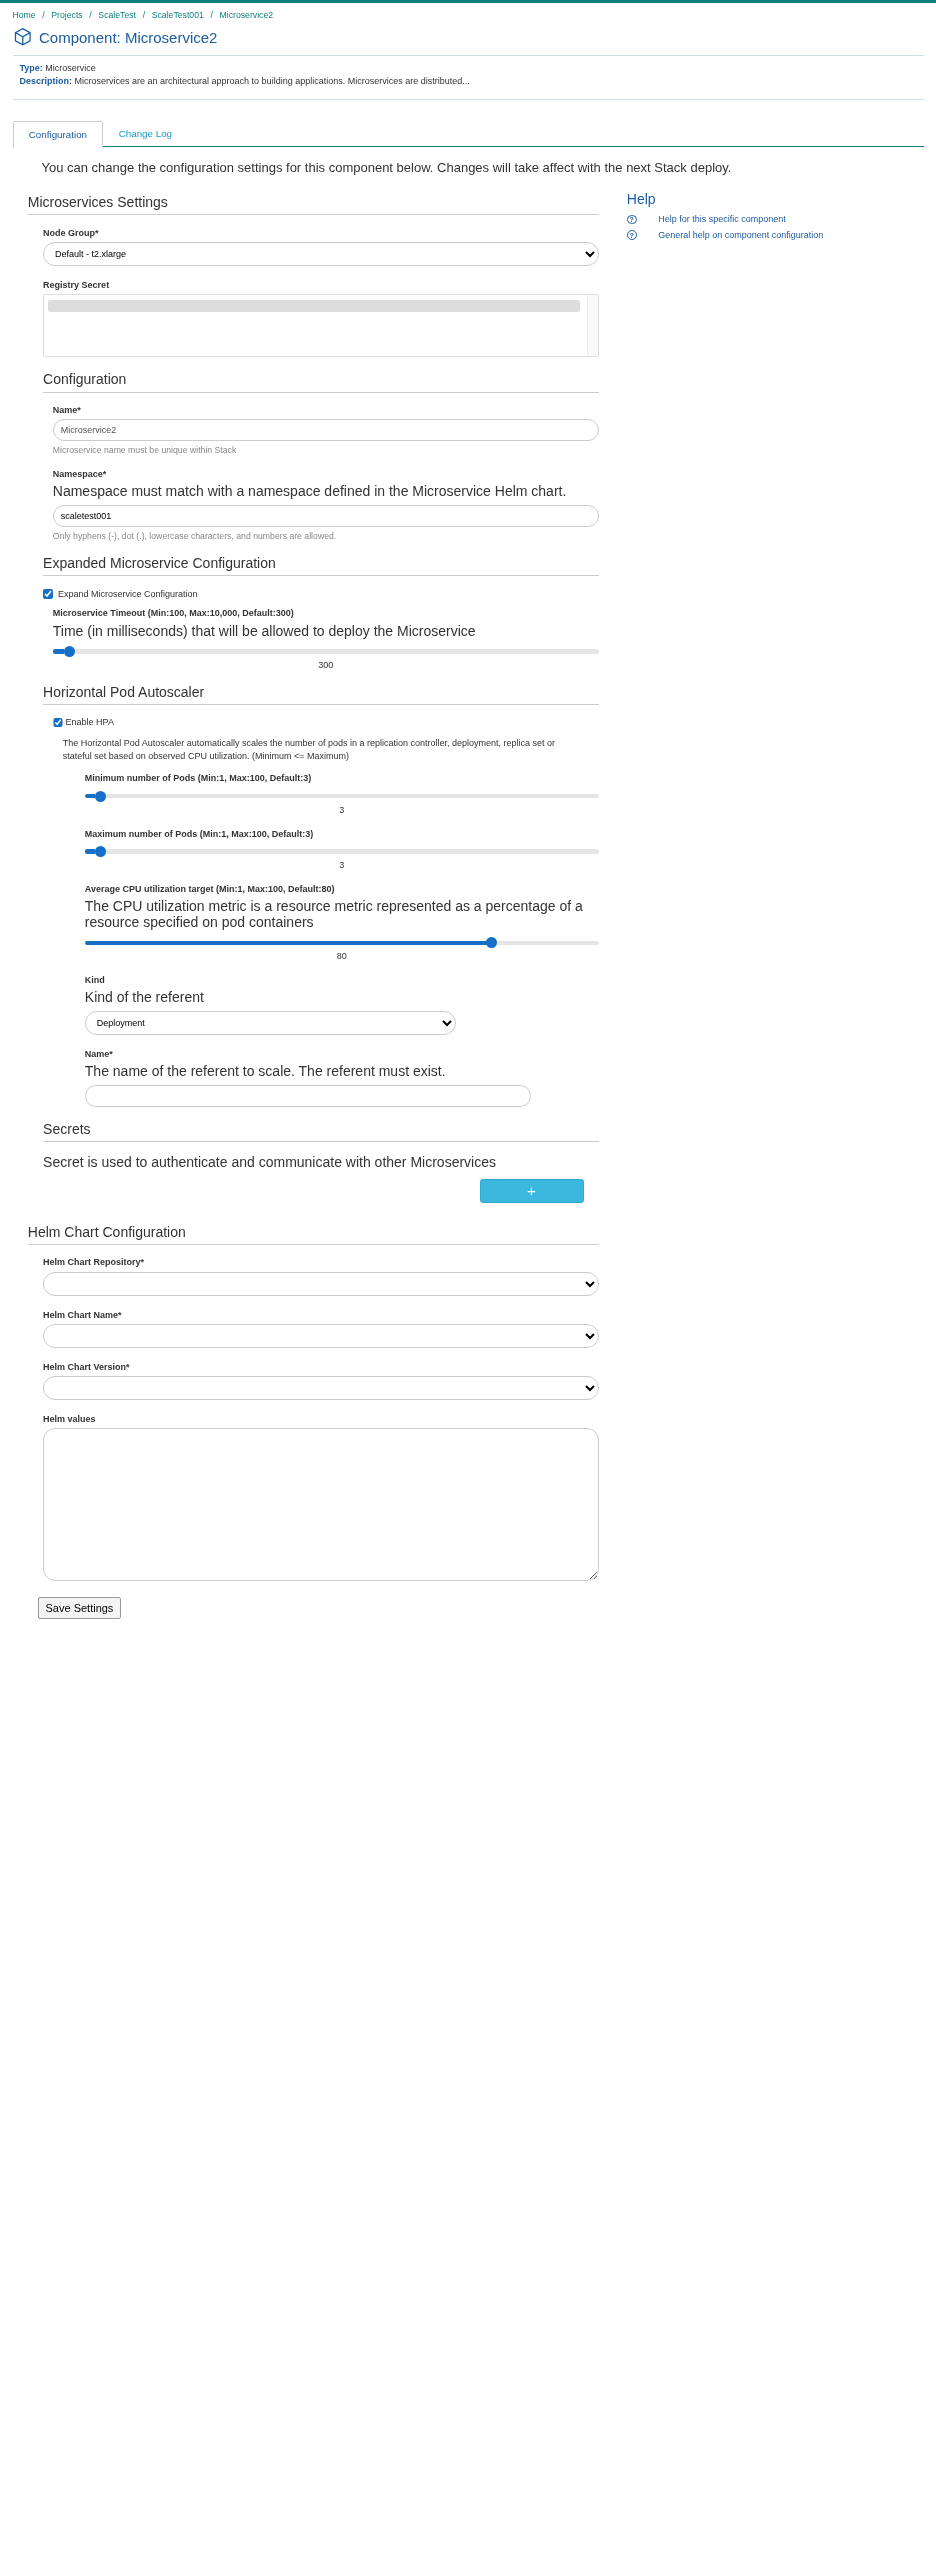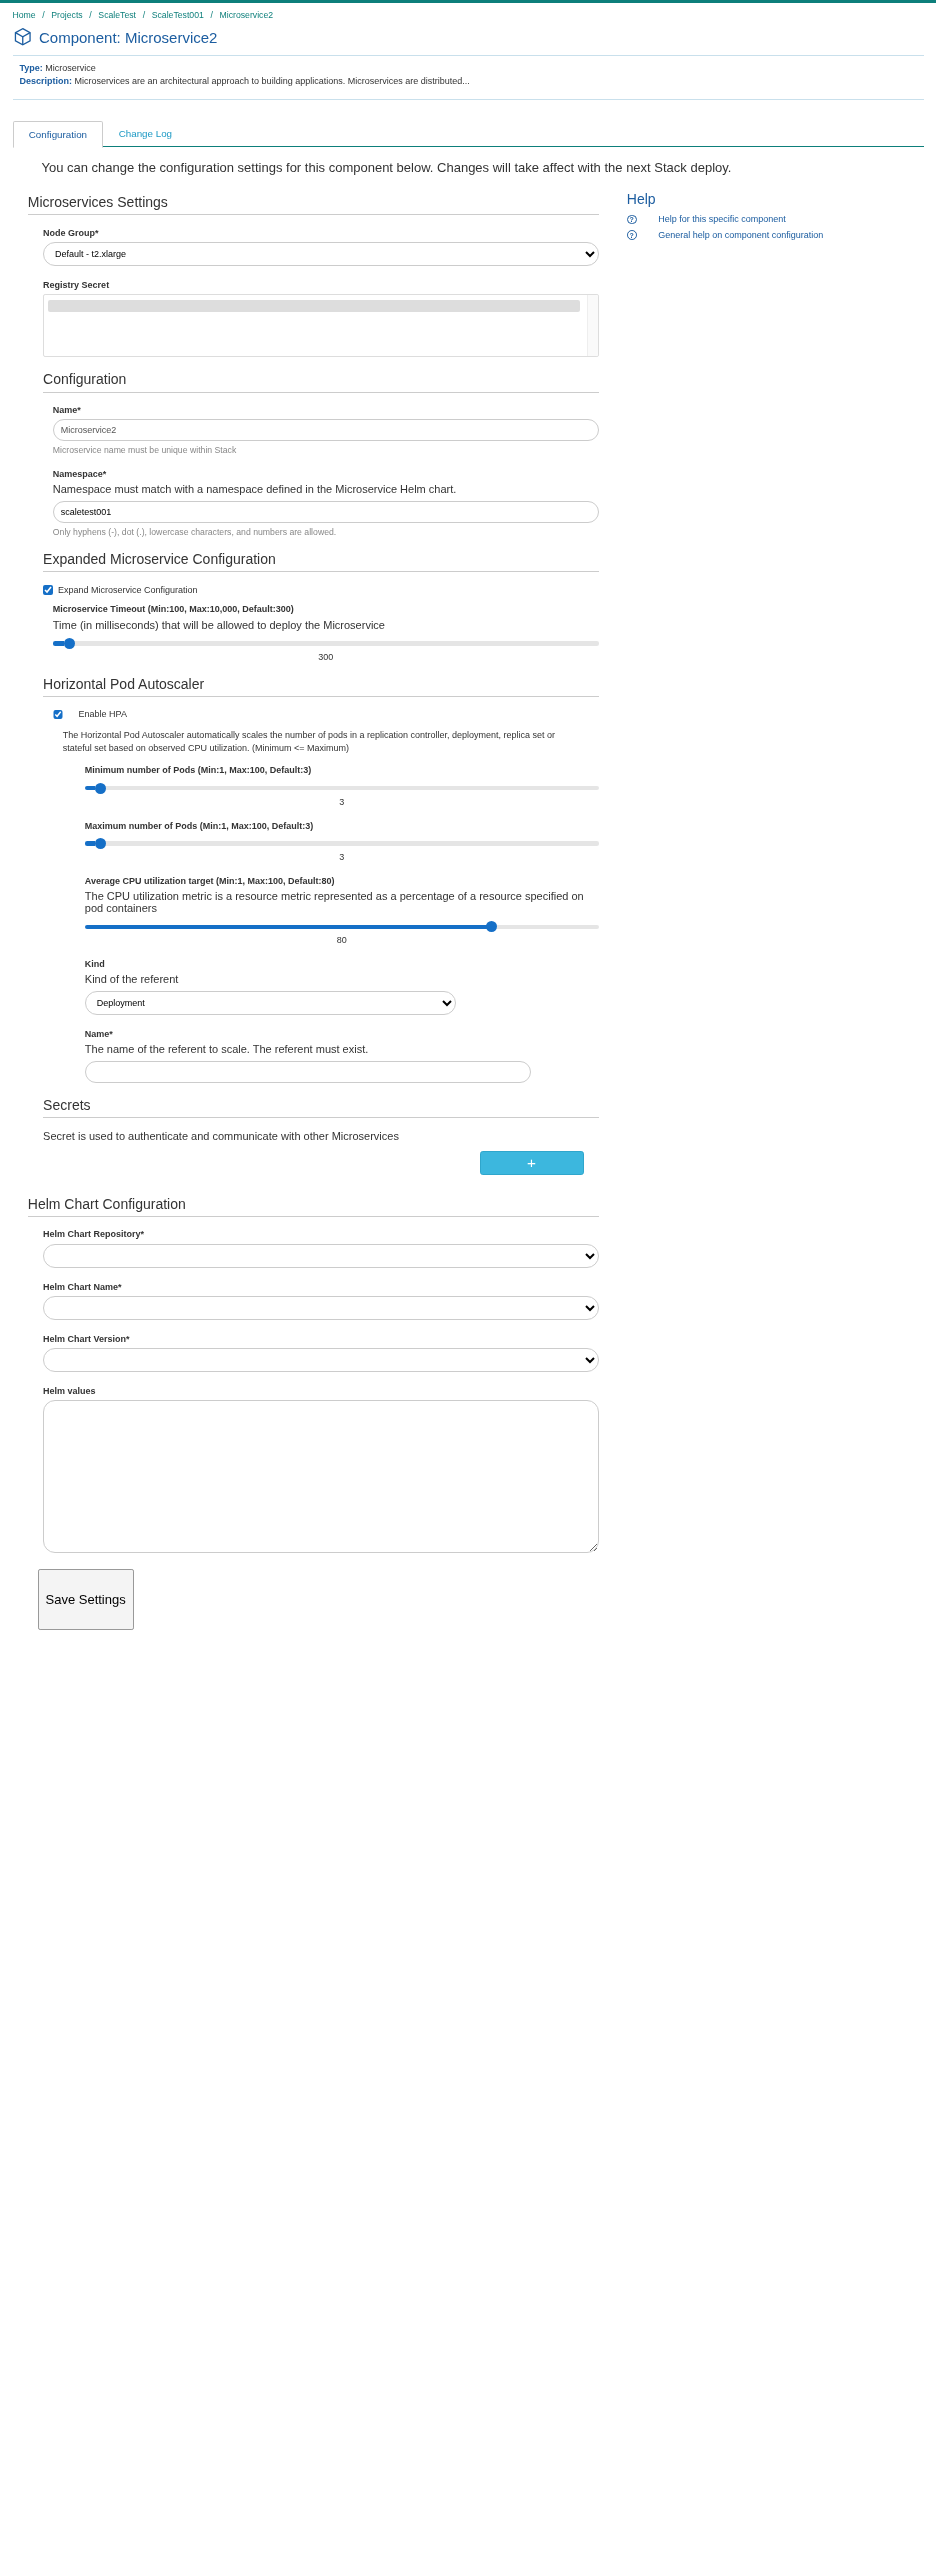--- a/index.html
+++ b/index.html
@@ -64,21 +64,21 @@
     font-weight: 400;
     border-bottom: 0.7px solid #ccc;
     padding-bottom: 4.2px;
     margin: 7px 0 12.5px 0;
   }
   .section-title.indent { margin-left: 15.3px; }
   .form-group { margin: 0 0 14px 15.3px; }
   .form-group2 { margin: 0 0 14px 25px; }
   .form-group4 { margin: 0 0 14px 57px; }
   .label { font-size: 9px; font-weight: 700; color: #333; display: block; margin-bottom: 4.2px; }
-  .hint { font-size: 11px; color: #333; margin-bottom: 5.6px; }
+  .hint { font-size: 14px; color: #333; margin-bottom: 5.6px; }
   .hint-grey { font-size: 8.7px; color: #888; margin-top: 4.2px; }
   select, input[type=text], textarea {
     width: 100%;
     border: 0.7px solid #ccc;
     border-radius: 12px;
     padding: 4.9px 7px;
     font-size: 9px;
     font-family: inherit;
     background: #fff;
   }
@@ -88,21 +88,21 @@
     border: 0.7px solid #ddd;
     border-radius: 2.1px;
     height: 63px;
     padding: 4.2px;
     background: #fff;
     display: flex;
   }
   .secret-inner { background: #ddd; height: 12.5px; border-radius: 2.1px; flex: 1; margin-right: 7px;}
   .secret-scroll { width: 11px; background: #fafafa; border-left: 0.7px solid #eee; margin: -4.2px -4.2px -4.2px 0; border-radius: 0 2.1px 2.1px 0;}
   .checkbox-row { display: flex; align-items: center; gap: 5px; margin: 0 0 9.8px 15.3px; font-size: 9px; font-weight: 400; color: #333; }
-  .checkbox-row2 { display: flex; align-items: center; gap: 16px; margin: 0 0 9.8px 25px; font-size: 9px; font-weight: 400; color: #333; }
+  .checkbox-row2 { display: flex; align-items: center; gap: 3px; margin: 0 0 9.8px 25px; font-size: 9px; font-weight: 400; color: #333; }
   input[type=checkbox] { accent-color: #156fc7; width: 9.8px; height: 9.8px; }
   .slider-wrap { margin-top: 7px; }
   input[type=range] {
     -webkit-appearance: none;
     width: 100%;
     height: 4.2px;
     border-radius: 2.1px;
     background: #e5e5e5;
     outline: none;
   }
@@ -131,25 +131,25 @@
     background: #3cb7de;
     border: 0.7px solid #2fa6cc;
     border-radius: 2.8px;
     color: #fff;
     font-size: 15.3px;
     font-weight: 300;
     cursor: pointer;
   }
   .save-row { padding: 0 0 42px 25px; }
   .save-btn {
-    padding: 22px 7px;
+    padding: 4px 7px;
     background: #f4f4f4;
     border: 0.7px solid #999;
     border-radius: 2.1px;
-    font-size: 13px;
+    font-size: 11px;
     cursor: pointer;
   }
 </style>
 </head>
 <body>
 
 <div class="topbar"></div>
 
 <div class="breadcrumbs">
   <a href="#">Home</a>

